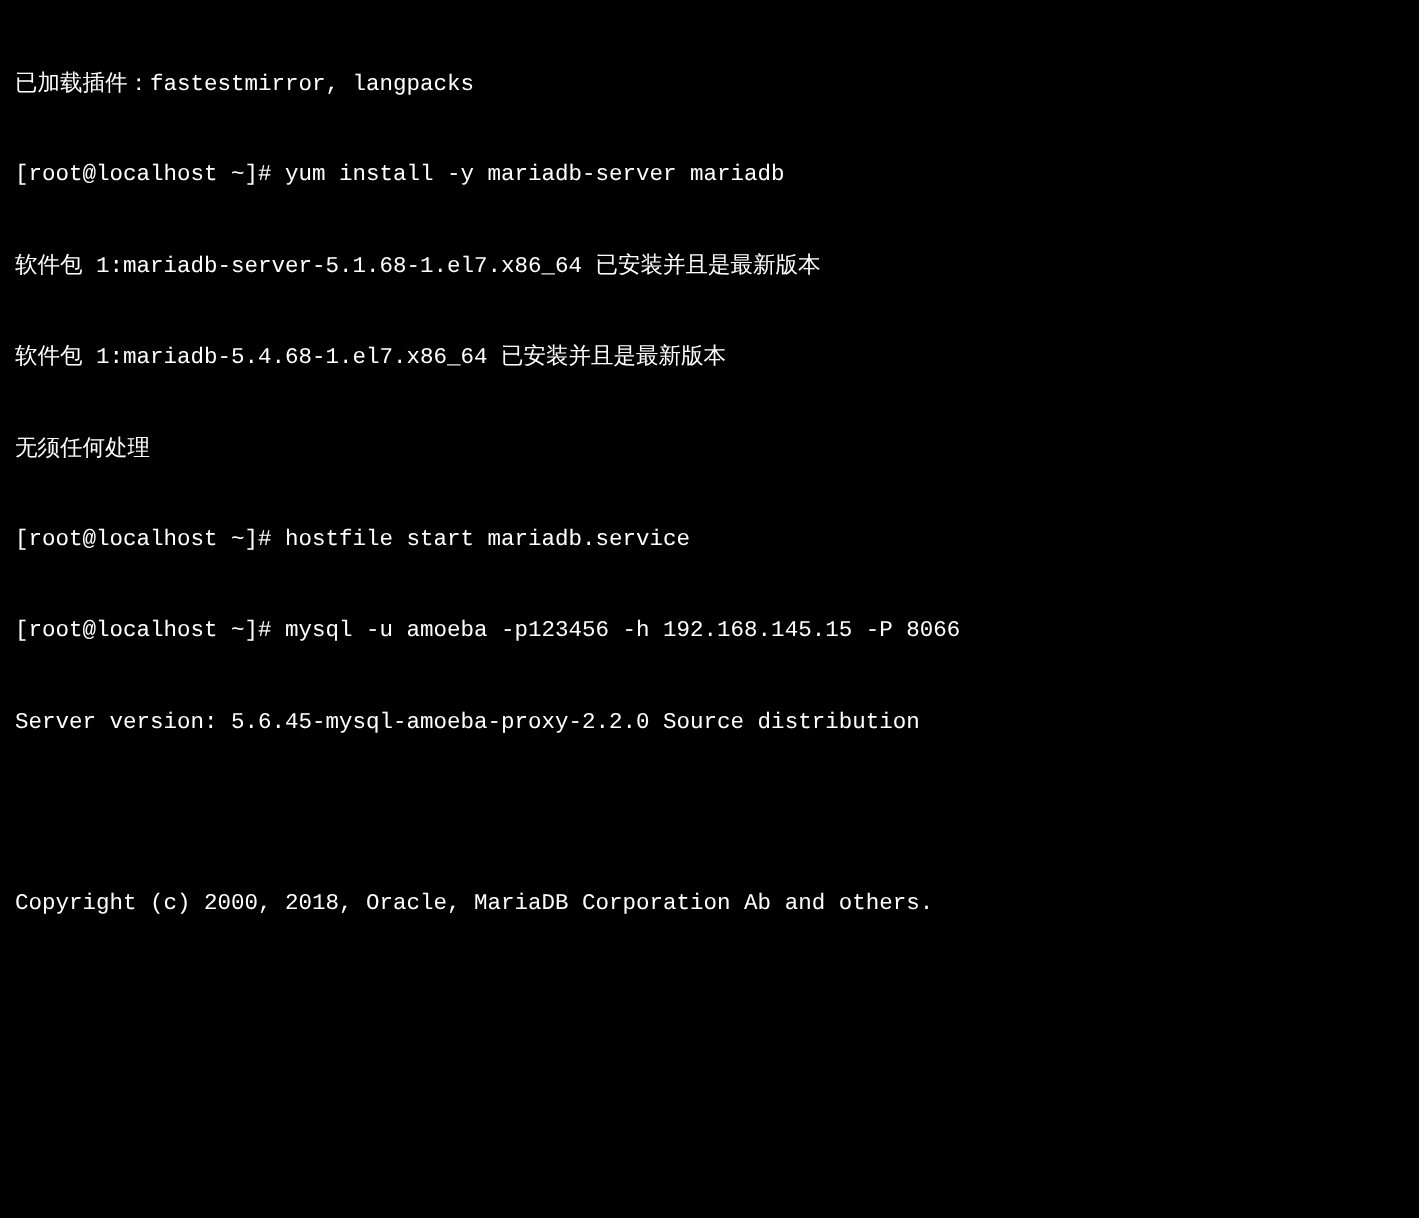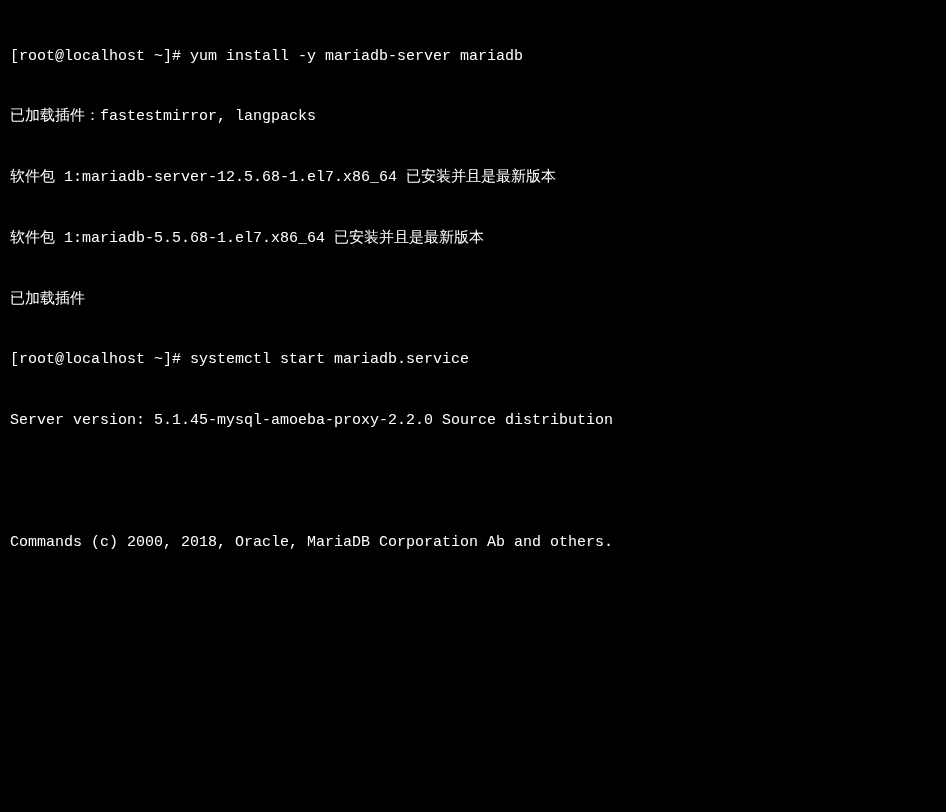--- a/index.html
+++ b/index.html
@@ -17,29 +17,30 @@
   .terminal {
     padding: 6px 10px;
     white-space: pre;
   }
   .line { display: block; }
 </style>
 </head>
 <body>
 
 <div class="terminal">
+  <span class="line">已加载插件：fastestmirror, langpacks</span>
   <span class="line">[root@localhost ~]# yum install -y mariadb-server mariadb</span>
-  <span class="line">已加载插件：fastestmirror, langpacks</span>
-  <span class="line">软件包 1:mariadb-server-12.5.68-1.el7.x86_64 已安装并且是最新版本</span>
-  <span class="line">软件包 1:mariadb-5.5.68-1.el7.x86_64 已安装并且是最新版本</span>
-  <span class="line">已加载插件</span>
-  <span class="line">[root@localhost ~]# systemctl start mariadb.service</span>
-  <span class="line">Server version: 5.1.45-mysql-amoeba-proxy-2.2.0 Source distribution</span>
+  <span class="line">软件包 1:mariadb-server-5.1.68-1.el7.x86_64 已安装并且是最新版本</span>
+  <span class="line">软件包 1:mariadb-5.4.68-1.el7.x86_64 已安装并且是最新版本</span>
+  <span class="line">无须任何处理</span>
+  <span class="line">[root@localhost ~]# hostfile start mariadb.service</span>
+  <span class="line">[root@localhost ~]# mysql -u amoeba -p123456 -h 192.168.145.15 -P 8066</span>
+  <span class="line">Server version: 5.6.45-mysql-amoeba-proxy-2.2.0 Source distribution</span>
   <span class="line">&nbsp;</span>
-  <span class="line">Commands (c) 2000, 2018, Oracle, MariaDB Corporation Ab and others.</span>
+  <span class="line">Copyright (c) 2000, 2018, Oracle, MariaDB Corporation Ab and others.</span>
   
   
   
   
   
   
   
   
   
   

